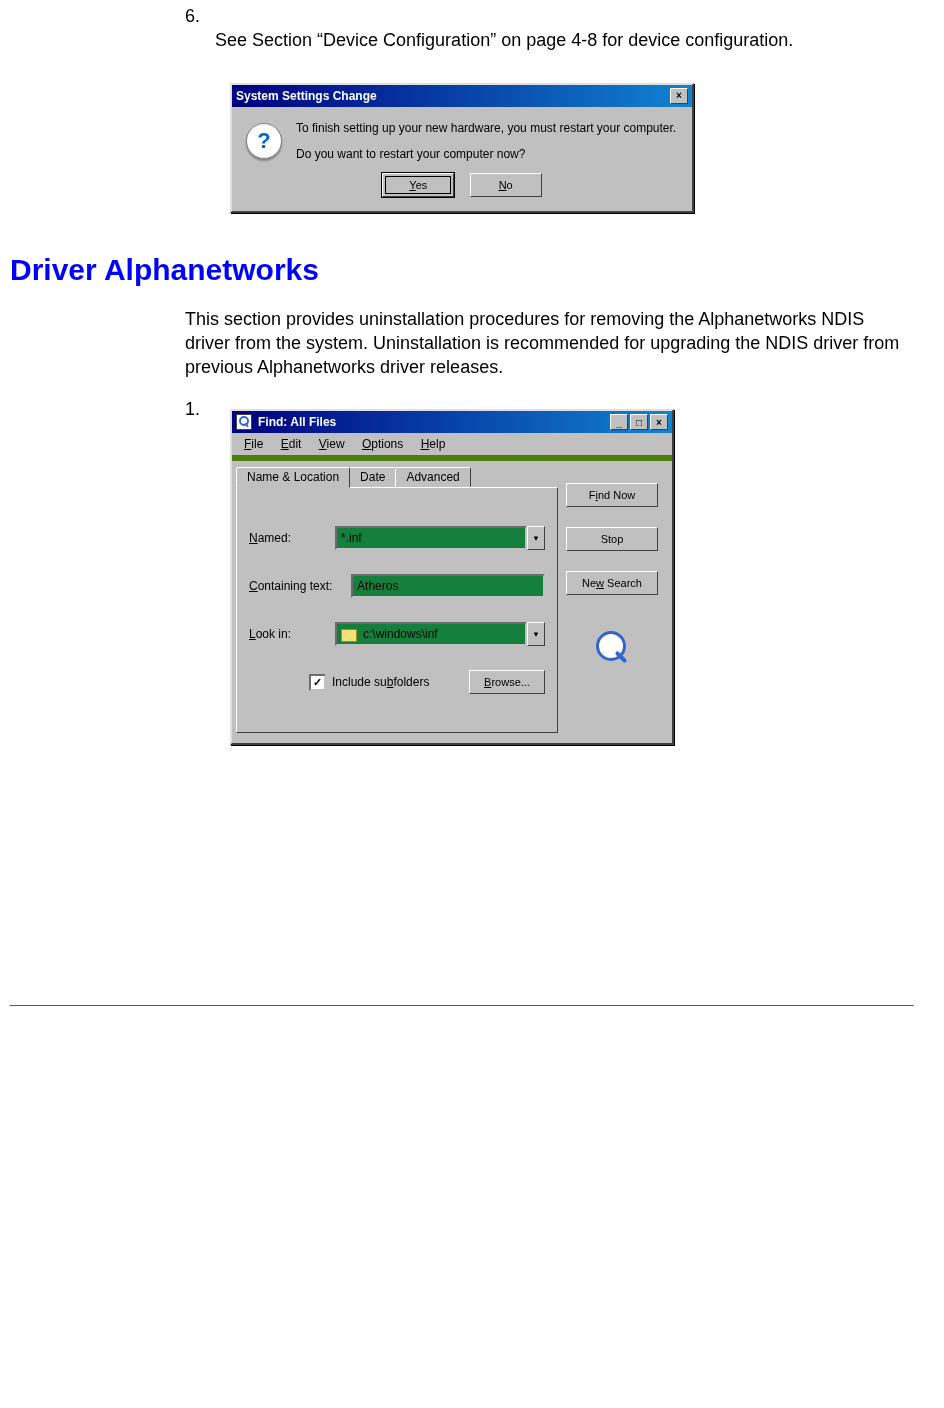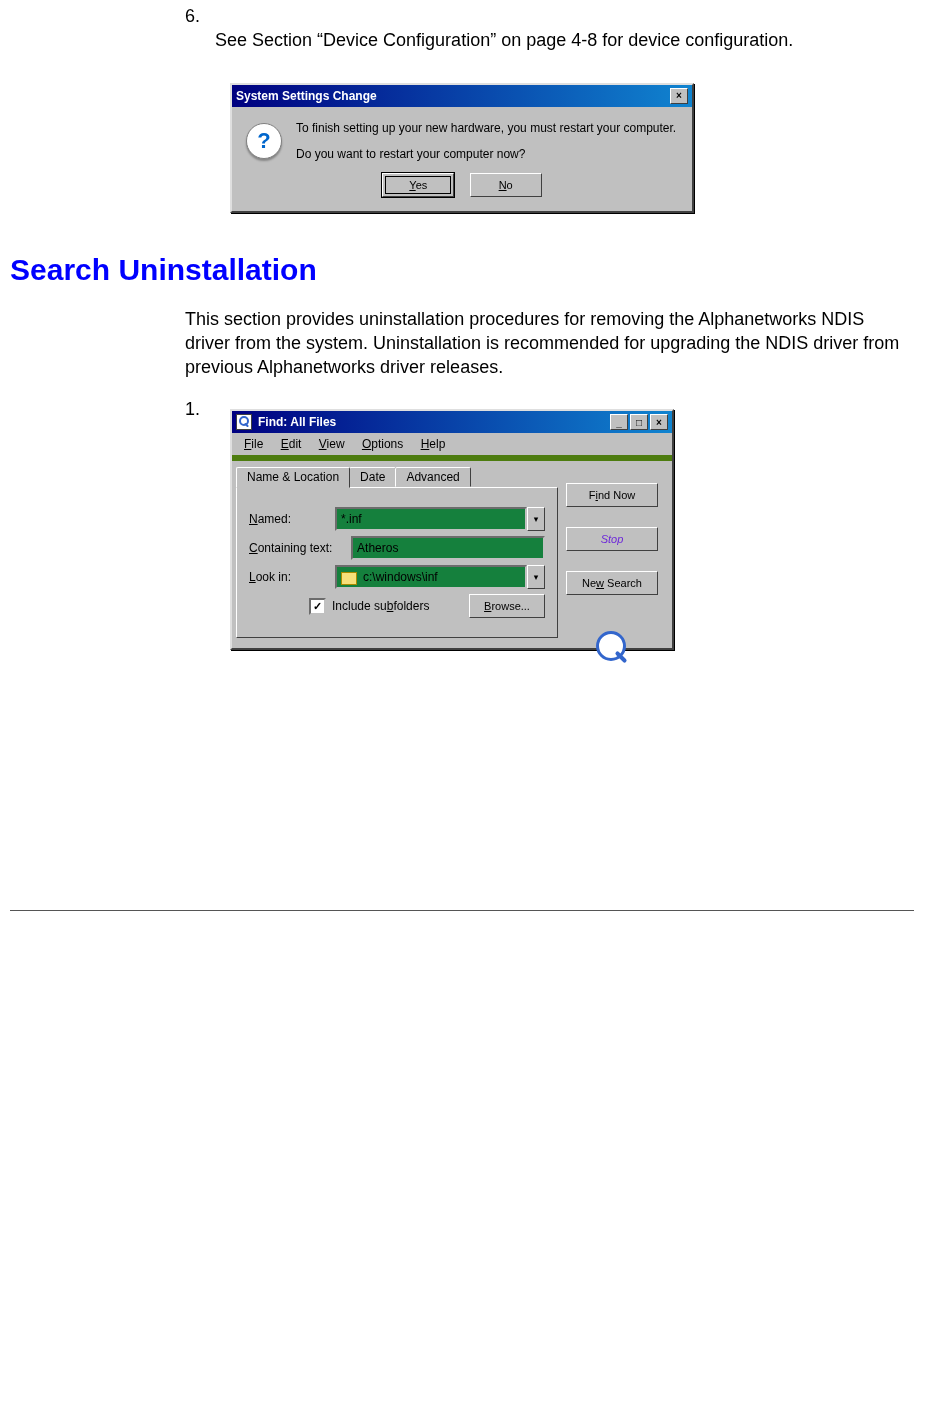--- a/index.html
+++ b/index.html
@@ -65,21 +65,21 @@
   }
   .msg-text { line-height:1.5; }
   .btn9x {
     min-width:72px; padding:5px 14px;
     background:#c0c0c0;
     border:1px solid;
     border-color:#fff #404040 #404040 #fff;
     font-family:inherit;font-size:11px;
   }
   .btn9x.default { outline:1px solid #000; outline-offset:-4px; box-shadow:0 0 0 1px #000; }
-  .btn9x.disabled { color:#6d28d9;font-style:italic; }
+  .btn9x.disabled { color:#000000; }
   .btn-row { text-align:center; padding-top:10px; }
   .btn-row .btn9x { margin:0 6px; }
 
   
   .menubar { padding:2px 8px; border-bottom:6px solid #4d7c0f;}
   .menubar span { padding:2px 10px 2px 4px; display:inline-block;}
   .menubar span u{text-decoration:underline;}
 
   
   .tabs { position:relative; margin:6px 4px 0 4px;}
@@ -88,21 +88,21 @@
     background:#c0c0c0;
     border:1px solid; border-color:#fff #404040 transparent #fff;
     padding:2px 10px; font-size:12px; margin-right:-1px;
     border-top-left-radius:2px;border-top-right-radius:2px;
   }
   .tab.active { position:relative; z-index:2; border-bottom:1px solid #c0c0c0; margin-bottom:-1px;}
   .tabpanel {
     border:1px solid; border-color:#fff #404040 #404040 #fff;
     padding:14px 12px 14px 12px;
   }
-  .formrow { display:flex; align-items:center; margin:5px 0; }
+  .formrow { display:flex; align-items:center; margin:24px 0; }
   .formrow label { width:110px; }
   .txt9x {
     background:#15803d;border:2px inset #c0c0c0; height:18px;
     font-family:inherit;font-size:12px;padding:1px 4px; width:180px;
   }
   .combo { display:inline-flex; align-items:stretch;}
   .combo .drop {
     width:16px;background:#c0c0c0;border:1px solid;border-color:#fff #404040 #404040 #fff;
     display:flex;align-items:center;justify-content:center;font-size:9px;
   }
@@ -162,21 +162,21 @@
           <u>Y</u><span>es</span>
         </button>
         <button class="btn9x">
           <u>N</u><span>o</span>
         </button>
       </div>
     </div>
   </div>
 </div>
 
-<div class="section-heading">Search Uninstallation</div>
+<div class="section-heading">Driver Alphanetworks</div>
 
 <div class="doc-text">
   <p>This section provides uninstallation procedures for removing the Alphanetworks NDIS driver from the system. Uninstallation is recommended for upgrading the NDIS driver from previous Alphanetworks driver releases.</p>
 
   <div class="num-item">
     <span class="num">1.</span>
   </div>
 </div>
 
 <div class="screenshot-wrap">

